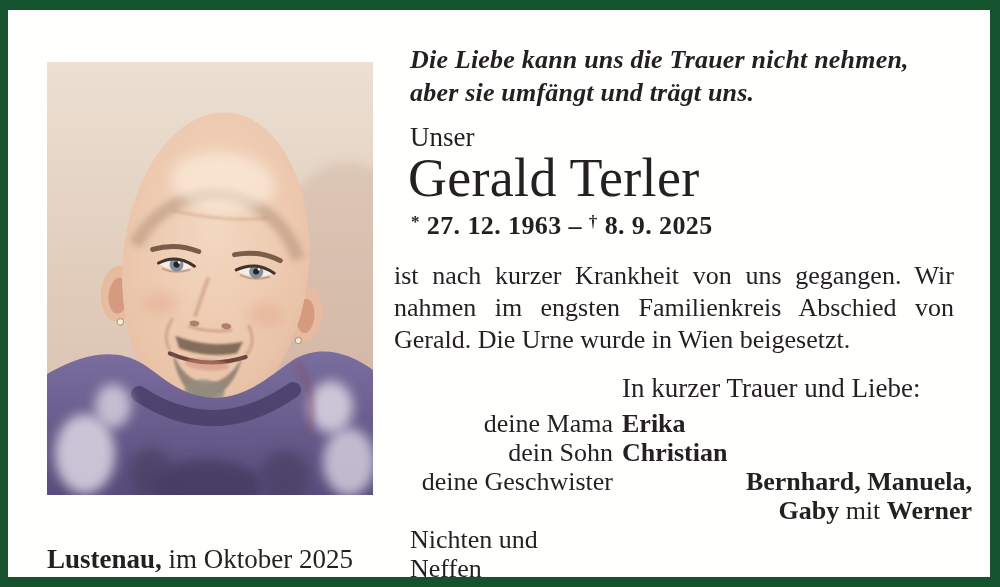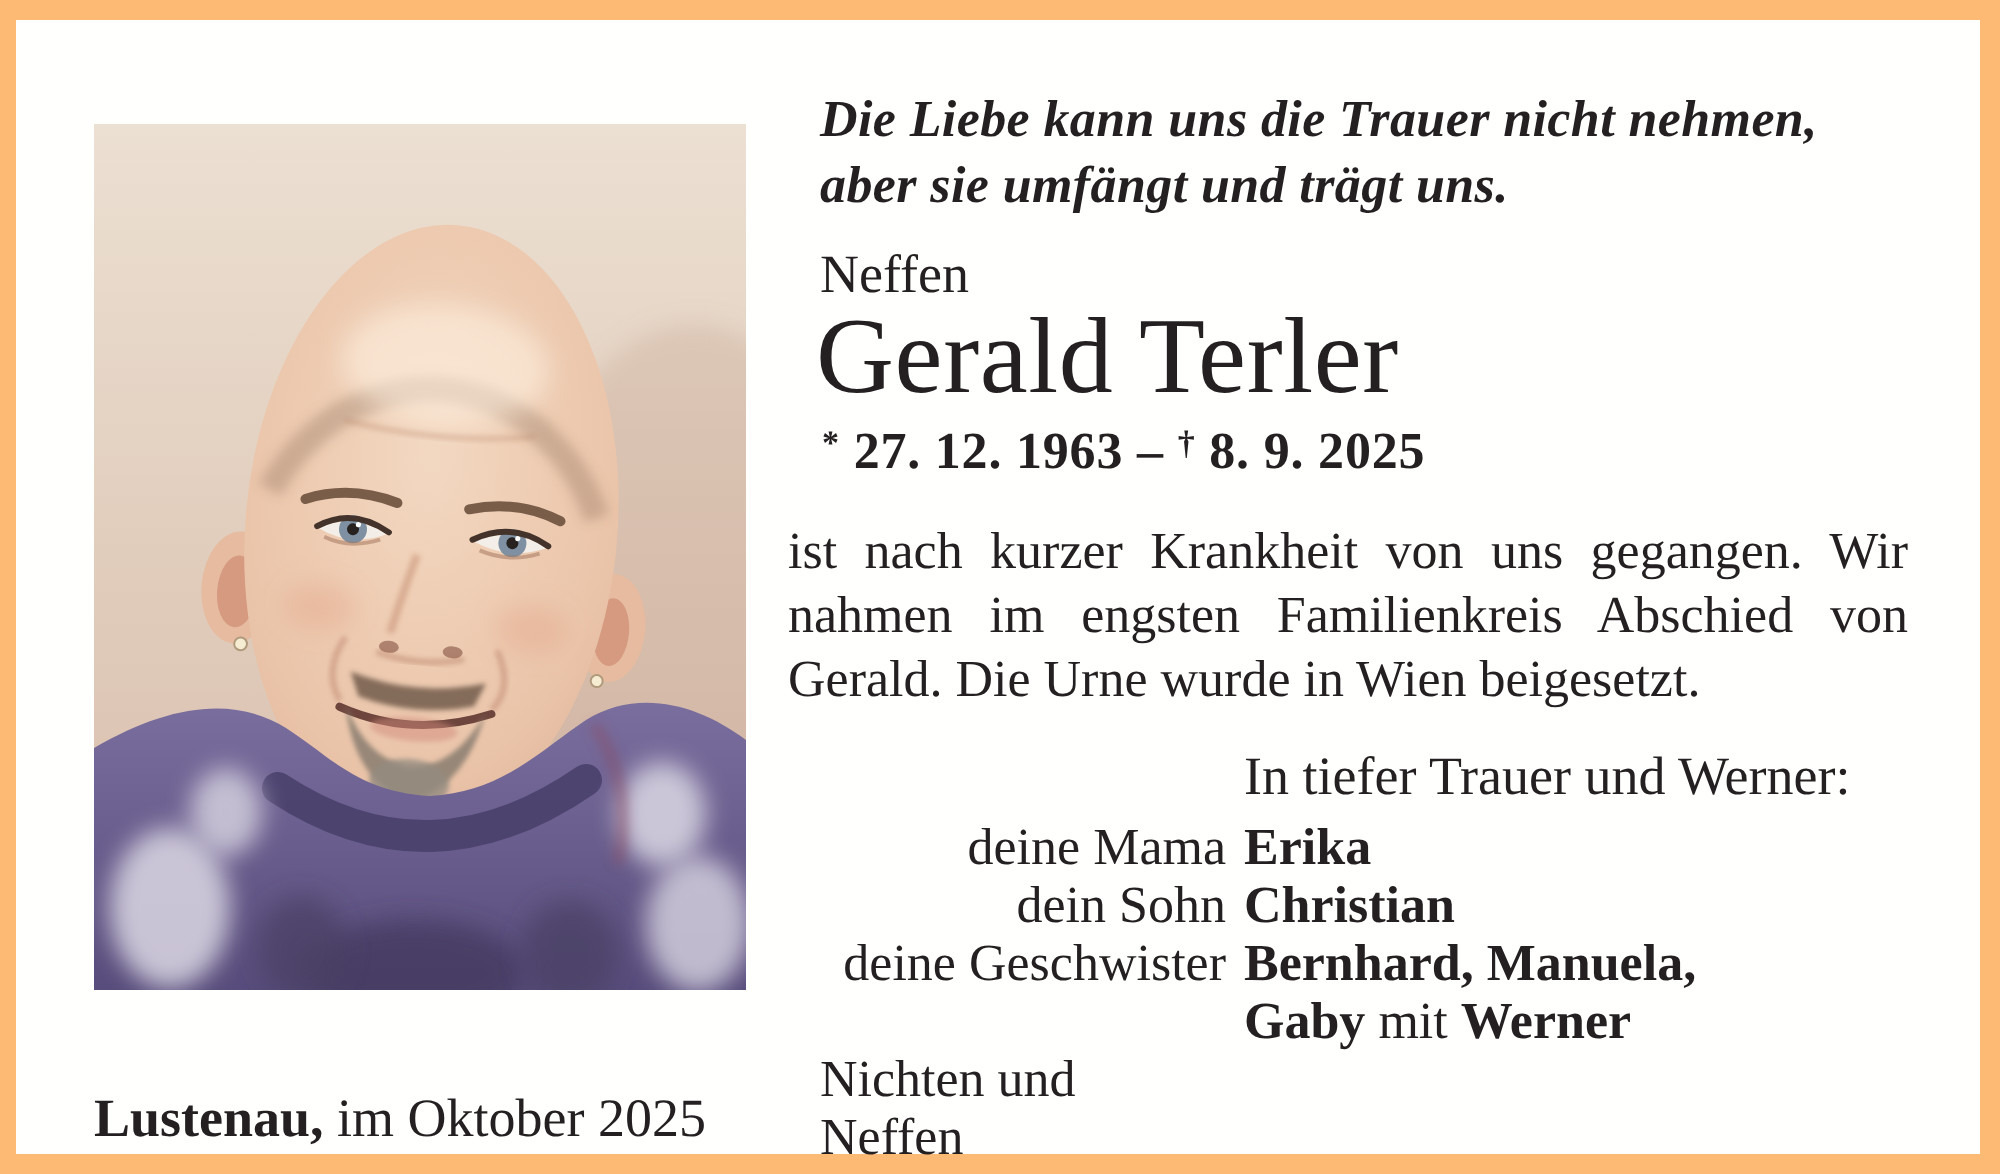--- a/index.html
+++ b/index.html
@@ -1,18 +1,18 @@
 <!DOCTYPE html>
 <html><head>
 <meta charset="utf-8">
 <style>
   html,body{margin:0;padding:0;background:#ffffff;}
   .stage{
     position:relative;width:1000px;height:587px;
-    background:#fdba74;
+    background:#14532d;
     font-family:"Liberation Serif",serif;
     color:#241f20;
     overflow:hidden;
   }
   .card{
     position:absolute;left:8px;top:10px;right:10px;bottom:10px;
     background:#fffffe;
   }
   .photo{
     position:absolute;left:39px;top:52px;width:326px;height:433px;
@@ -46,21 +46,21 @@
   .mourning{
     position:absolute;left:402px;top:363px;width:562px;
     font-size:26px;line-height:29px;
   }
   .mourning-header{
     margin-left:212px;margin-bottom:6px;font-size:27px;line-height:30px;
   }
   .mgrid{display:grid;grid-template-columns:203px 1fr;column-gap:9px;}
   .mlabel{text-align:right;}
   .nm{font-weight:700;}
-  .mline{display:block;}
+  .mline{display:block;text-align:right;}
   .placeline{
     position:absolute;left:39px;top:505px;
     font-size:27px;line-height:32px;margin-top:28px;
   }
   .placeline .place{font-weight:700;}
 </style>
 </head>
 <body>
 
 <div class="stage">
@@ -170,36 +170,36 @@
           <path d="M250,300 Q270,330 262,370" fill="none" stroke="#8c4a5e" stroke-width="5" opacity="0.5" filter="url(#soft3)"></path>
         </g>
       </svg>
     </div>
 
     <div class="quote">
       <div>Die Liebe kann uns die Trauer nicht nehmen,</div>
       <div>aber sie umfängt und trägt uns.</div>
     </div>
 
-    <div class="intro">Neffen</div>
+    <div class="intro">Unser</div>
 
     <h1 class="name">Gerald Terler</h1>
 
     <div class="dates">
       <span class="sym">*</span>
       <span>27. 12. 1963</span>
       <span>–</span>
       <span class="sym">†</span>
       <span>8. 9. 2025</span>
     </div>
 
     <p class="bodytext">ist nach kurzer Krankheit von uns gegangen. Wir nahmen im engsten Familienkreis Abschied von Gerald. Die Urne wurde in Wien beigesetzt.</p>
 
     <div class="mourning">
-      <div class="mourning-header">In tiefer Trauer und Werner:</div>
+      <div class="mourning-header">In kurzer Trauer und Liebe:</div>
       <div class="mgrid">
 
         <div class="mlabel">deine Mama</div>
         <div class="nm">Erika</div>
 
         <div class="mlabel">dein Sohn</div>
         <div class="nm">Christian</div>
 
         <div class="mlabel">deine Geschwister</div>
         <div>

